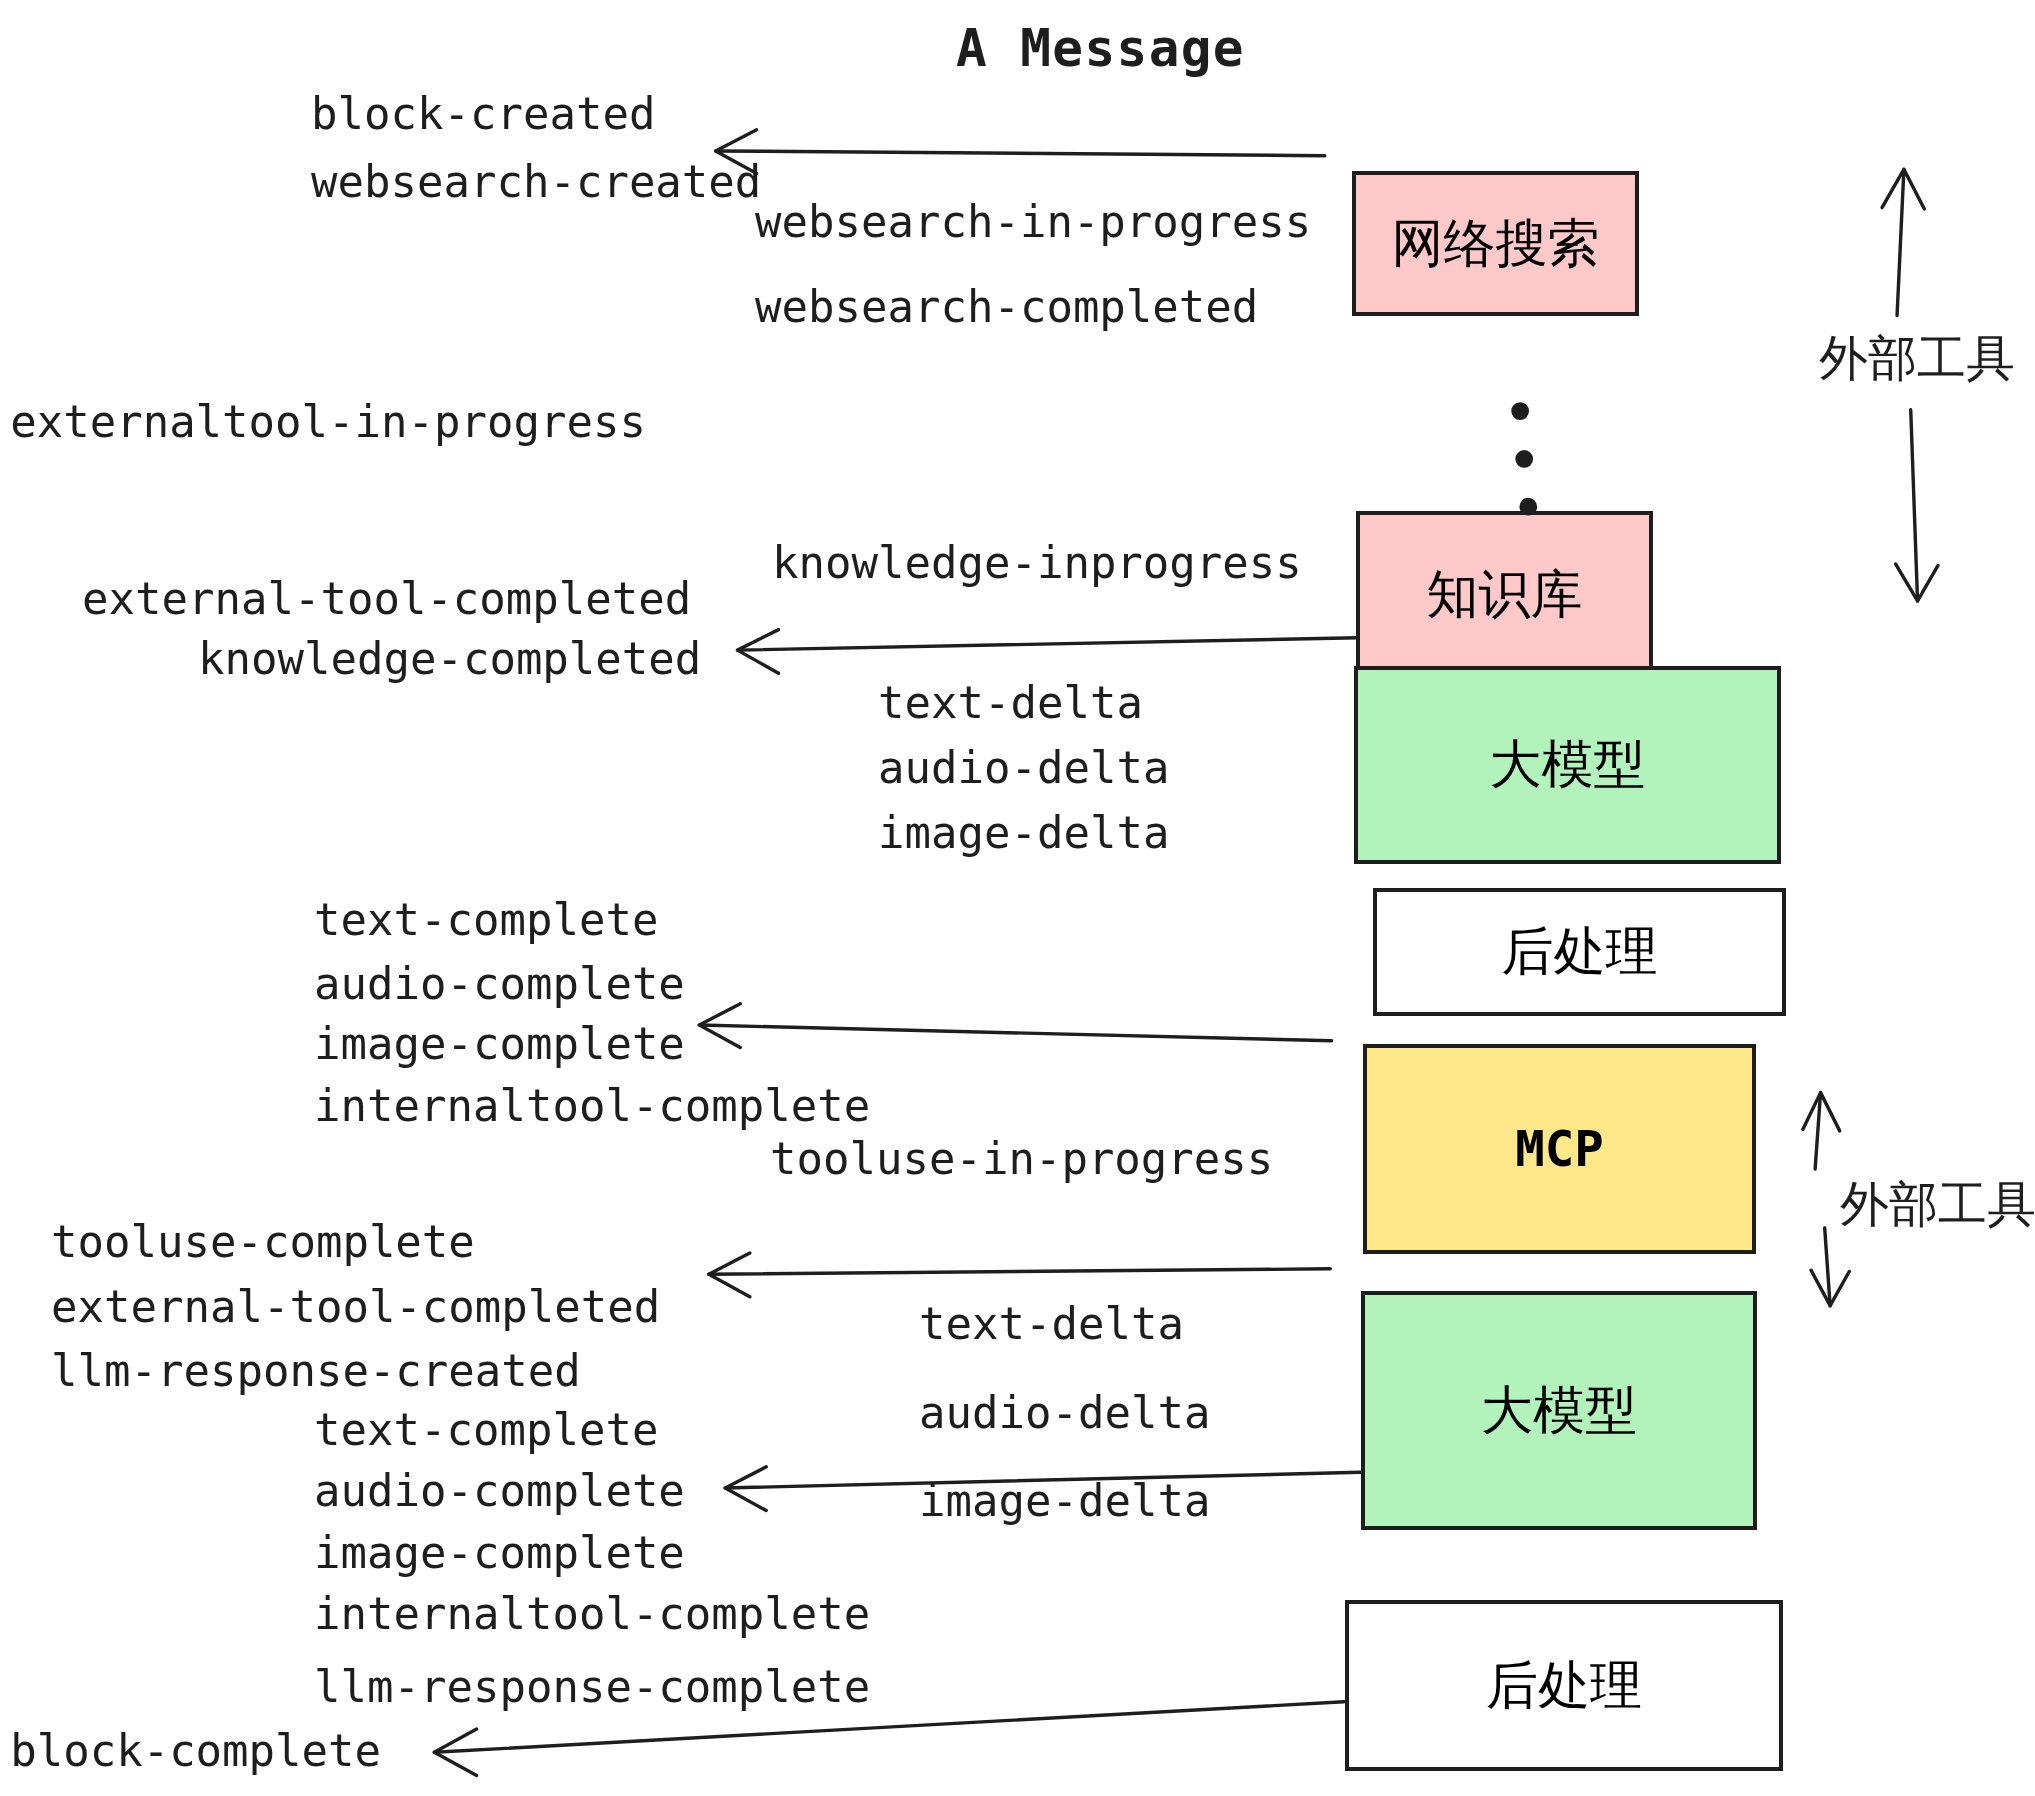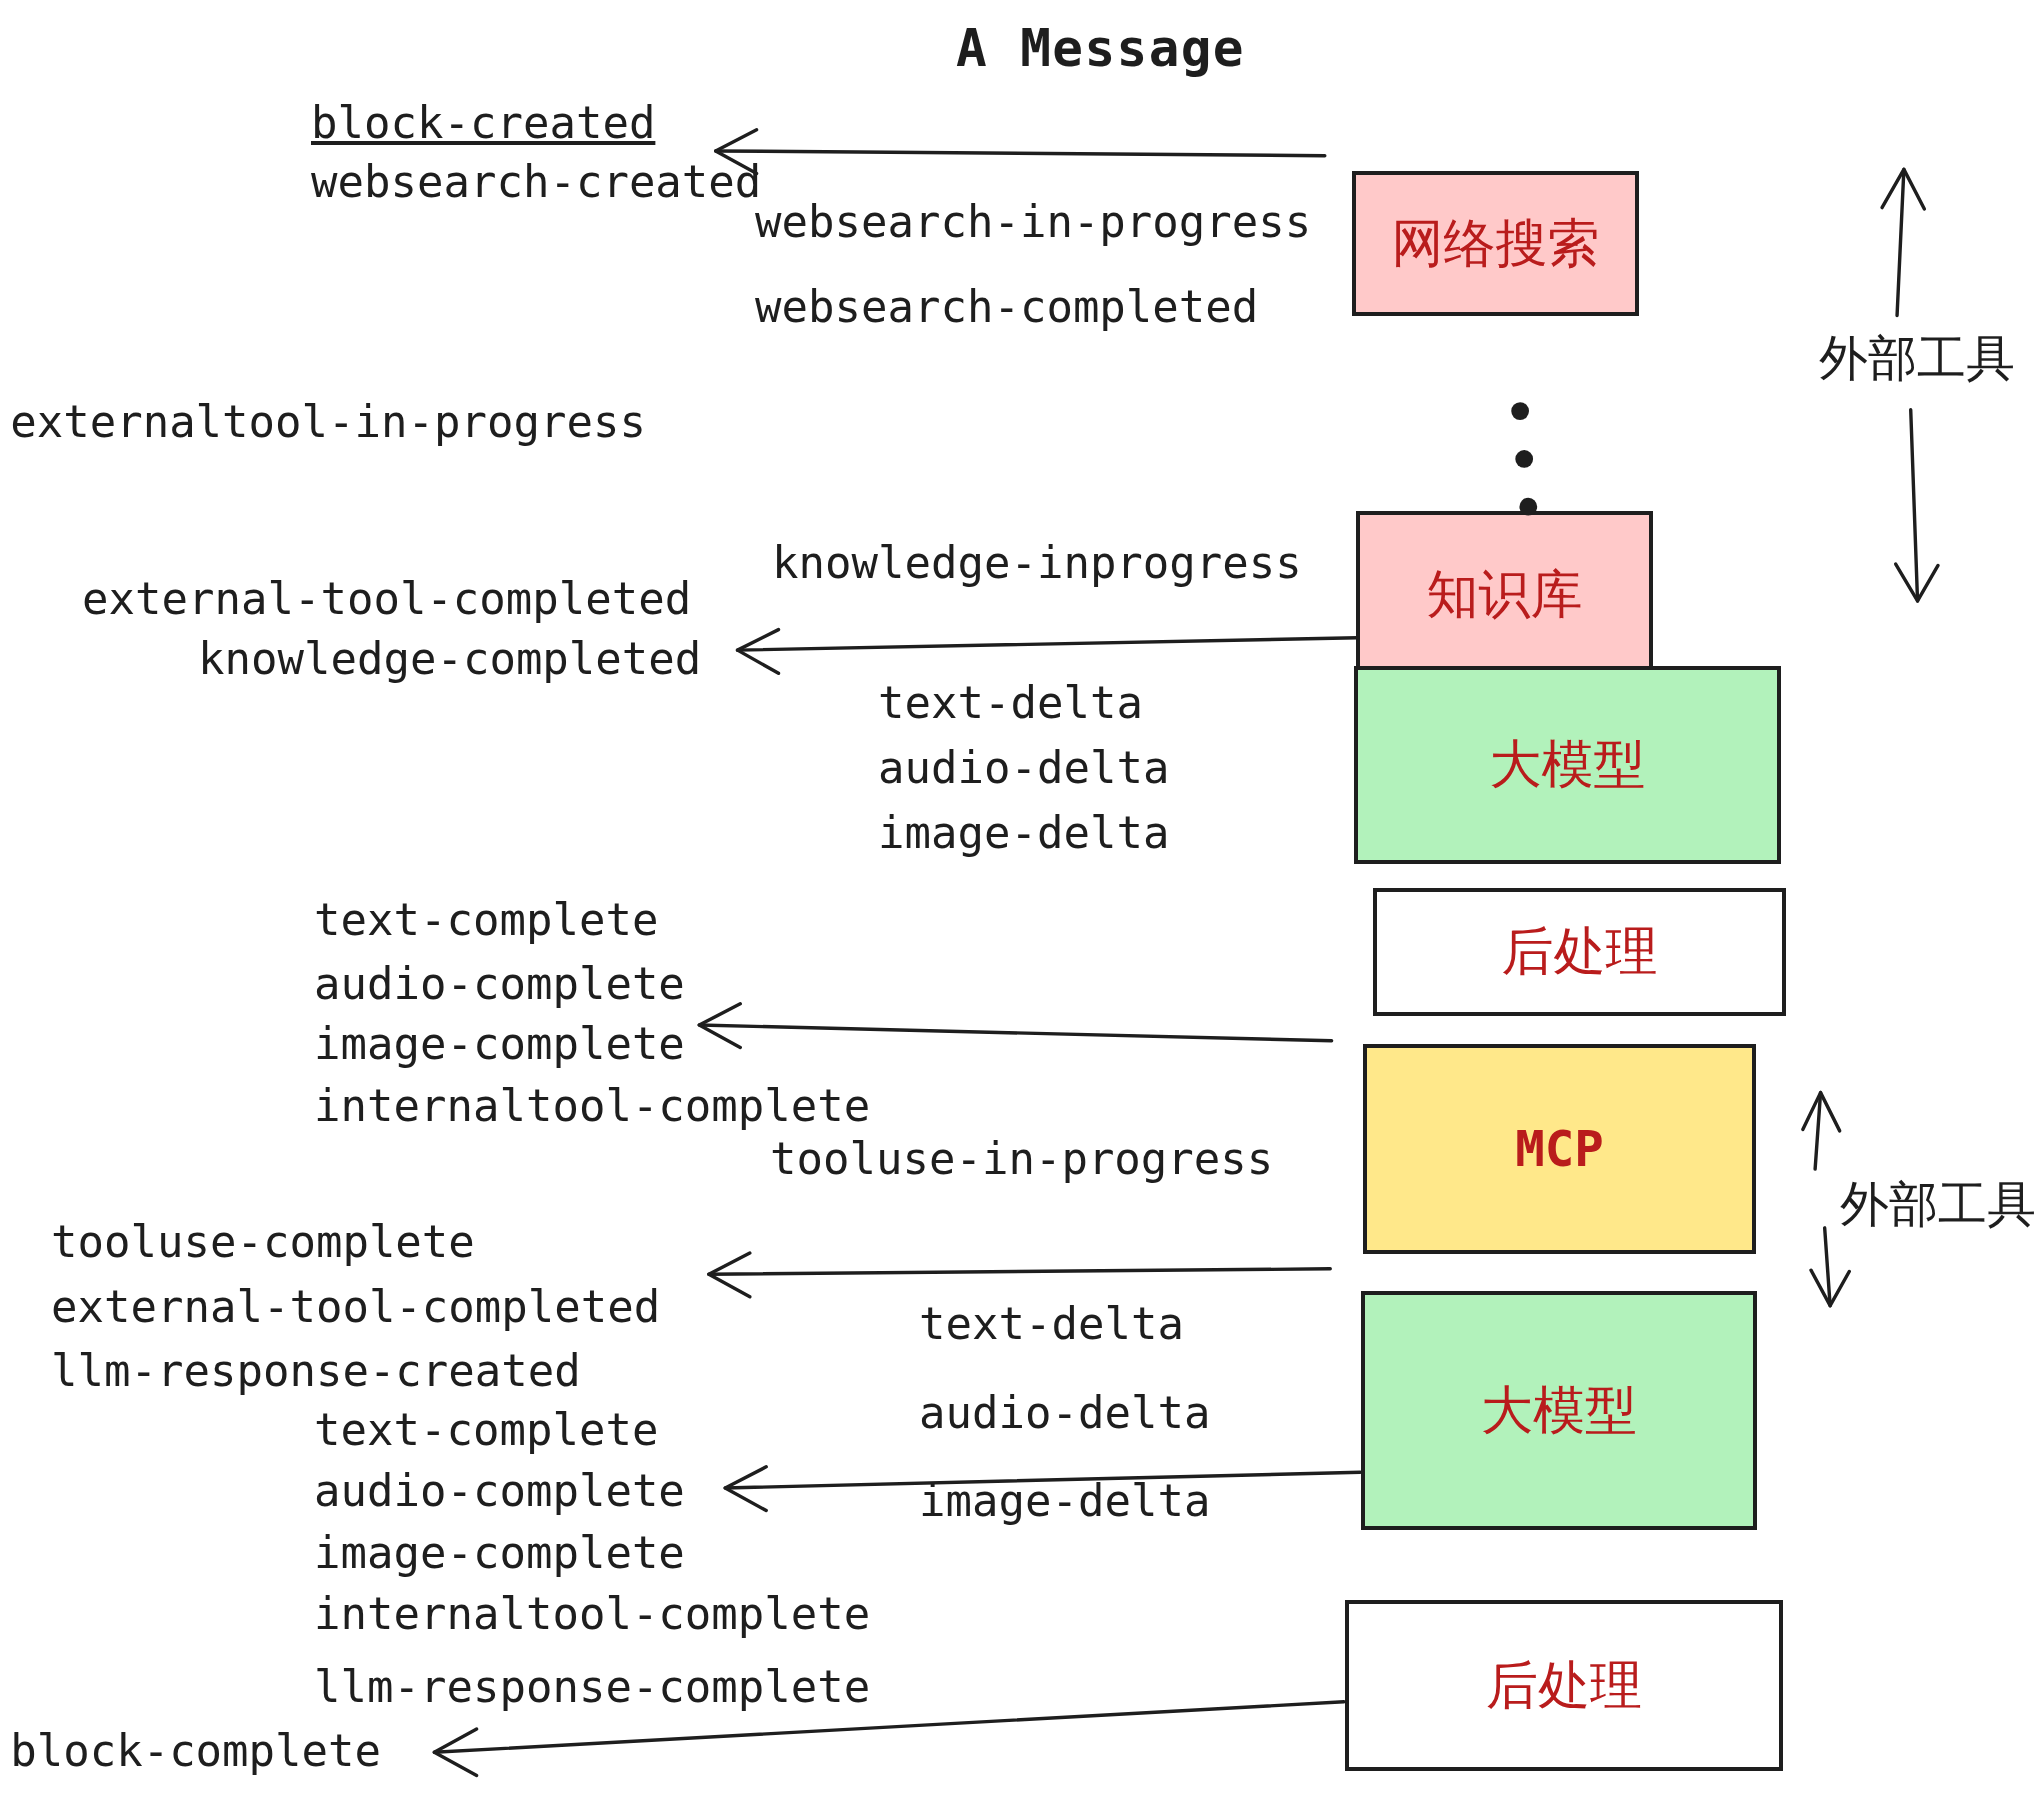--- a/index.html
+++ b/index.html
@@ -25,21 +25,21 @@
   }
   .box{
     position:absolute;
     border:4.1px solid #1e1e1e;
     display:flex;align-items:center;justify-content:center;
     box-sizing:border-box;
   }
   .box .blabel{
     font-family:"Liberation Sans","DejaVu Sans",sans-serif;
     font-size:52px;
-    color:#b91c1c;
+    color:#000000;
   }
   .box .blabel.mono{
     font-family:"DejaVu Sans Mono","Liberation Mono",monospace;
     font-weight:bold;
     font-size:49px;
   }
   .box-pink{background:#ffc9c9;}
   .box-green{background:#b2f2bb;}
   .box-yellow{background:#ffe88a;}
   .box-white{background:#ffffff;}
@@ -56,21 +56,21 @@
   }
   svg.overlay circle{fill:#1e1e1e;stroke:none;}
 </style>
 </head>
 <body>
 
 <div id="canvas">
 
   <div class="title" style="left:956px;top:19px;">A Message</div>
 
-  <div class="ev" style="left:311px;top:99px;text-decoration:underline;">block-created</div>
+  <div class="ev" style="left:311px;top:90px;">block-created</div>
   <div class="ev" style="left:311px;top:158px;">websearch-created</div>
   <div class="ev" style="left:755px;top:198px;">websearch-in-progress</div>
   <div class="ev" style="left:755px;top:283px;">websearch-completed</div>
   <div class="ev" style="left:10.2px;top:398px;">externaltool-in-progress</div>
   <div class="ev" style="left:772px;top:539px;">knowledge-inprogress</div>
   <div class="ev" style="left:82px;top:575px;">external-tool-completed</div>
   <div class="ev" style="left:198px;top:635px;">knowledge-completed</div>
 
   <div class="ev" style="left:878px;top:679px;">text-delta</div>
   <div class="ev" style="left:878px;top:744px;">audio-delta</div>

